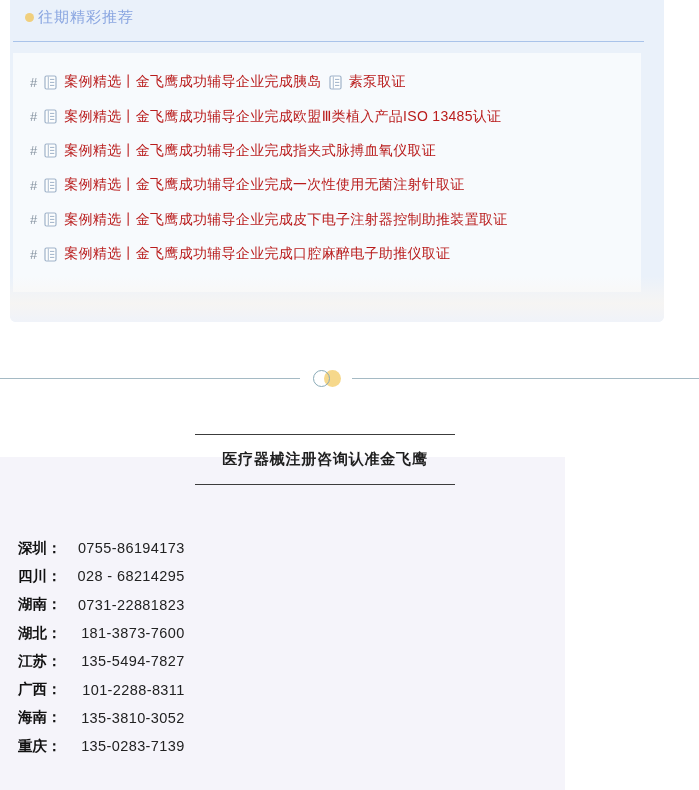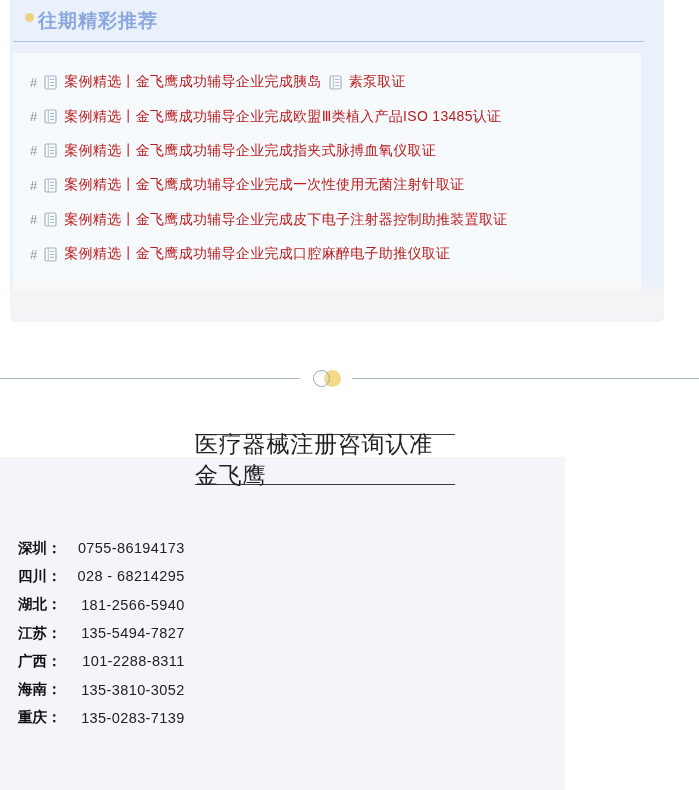--- a/index.html
+++ b/index.html
@@ -16,21 +16,21 @@
     background:#eaf1fa;
     border-radius:0 0 6px 6px;
   }
   .rec-header{position:relative;height:41px;}
   .rec-dot{
     position:absolute;left:15px;top:13px;width:9px;height:9px;border-radius:50%;
     background:#f0cf7d;
   }
   .rec-title{
     position:absolute;left:28px;top:8px;
-    font-size:19px;font-weight:bold;color:#8aa6e1;letter-spacing:1px;
+    font-size:15px;font-weight:normal;color:#8aa6e1;letter-spacing:1px;
   }
   .rec-hr{
     position:absolute;left:3px;top:41px;width:631px;height:0;
     border-top:1px solid #a9c3ea;
   }
   .rec-panel{
     position:absolute;left:3px;top:53px;width:628px;height:239px;
     background:rgba(250,252,254,0.78);
     box-sizing:border-box;
     padding:12px 10px 0 17px;
@@ -69,21 +69,21 @@
   .contact-bg{
     position:absolute;left:0;top:457px;width:565px;height:333px;
     background:#f5f4fa;
   }
   .contact-title-wrap{
     position:absolute;left:195px;top:434px;width:260px;height:49px;
     border-top:1px solid #3c3c3c;border-bottom:1px solid #3c3c3c;
     display:flex;align-items:center;justify-content:center;
   }
   .contact-title{
-    font-size:23px;font-weight:normal;color:#1f1f1f;letter-spacing:0.8px;
+    font-size:15px;font-weight:bold;color:#1f1f1f;letter-spacing:0.8px;
   }
   .phone-list{position:absolute;left:18px;top:534px;}
   .phone-row{height:28.3px;display:flex;align-items:center;justify-content:space-between;}
   .phone-label{font-size:14.5px;font-weight:bold;color:#111111;}
   .phone-number{font-size:14.5px;color:#222222;letter-spacing:0.4px;padding-left:16px;}
 </style>
 </head>
 <body>
 
 <div class="rec-card">
@@ -184,22 +184,26 @@
 <div class="phone-list">
     <div class="phone-row">
       <span class="phone-label">深圳：</span>
       <span class="phone-number">0755-86194173</span>
     </div>
     <div class="phone-row">
       <span class="phone-label">四川：</span>
       <span class="phone-number">028 - 68214295</span>
     </div>
     <div class="phone-row">
+      <span class="phone-label">湖南：</span>
+      <span class="phone-number">0731-22881823</span>
+    </div>
+    <div class="phone-row">
       <span class="phone-label">湖北：</span>
-      <span class="phone-number">181-2566-5940</span>
+      <span class="phone-number">181-3873-7600</span>
     </div>
     <div class="phone-row">
       <span class="phone-label">江苏：</span>
       <span class="phone-number">135-5494-7827</span>
     </div>
     <div class="phone-row">
       <span class="phone-label">广西：</span>
       <span class="phone-number">101-2288-8311</span>
     </div>
     <div class="phone-row">

